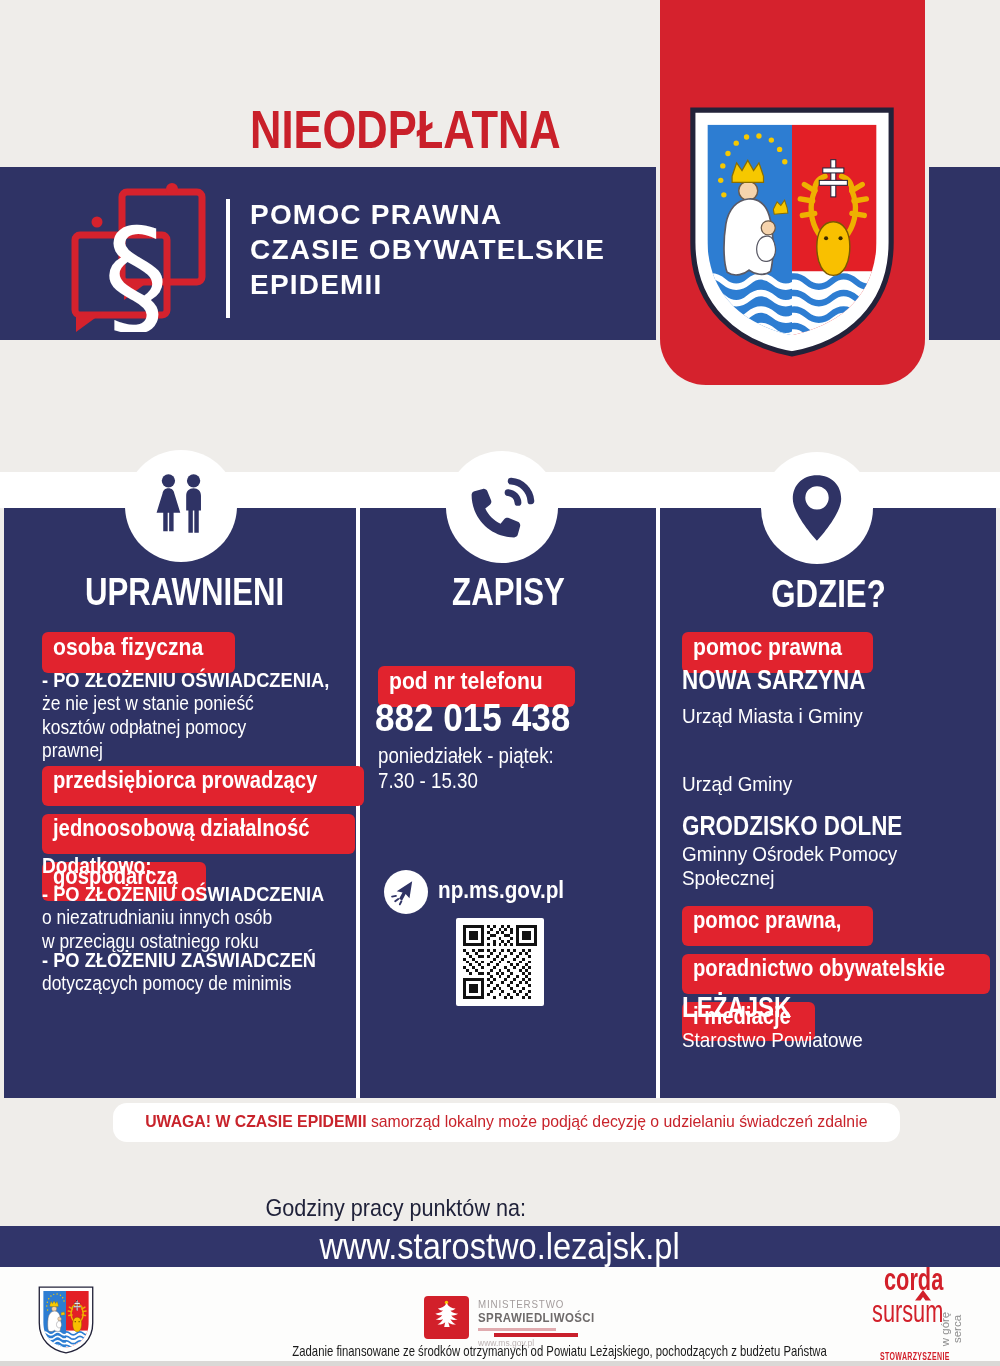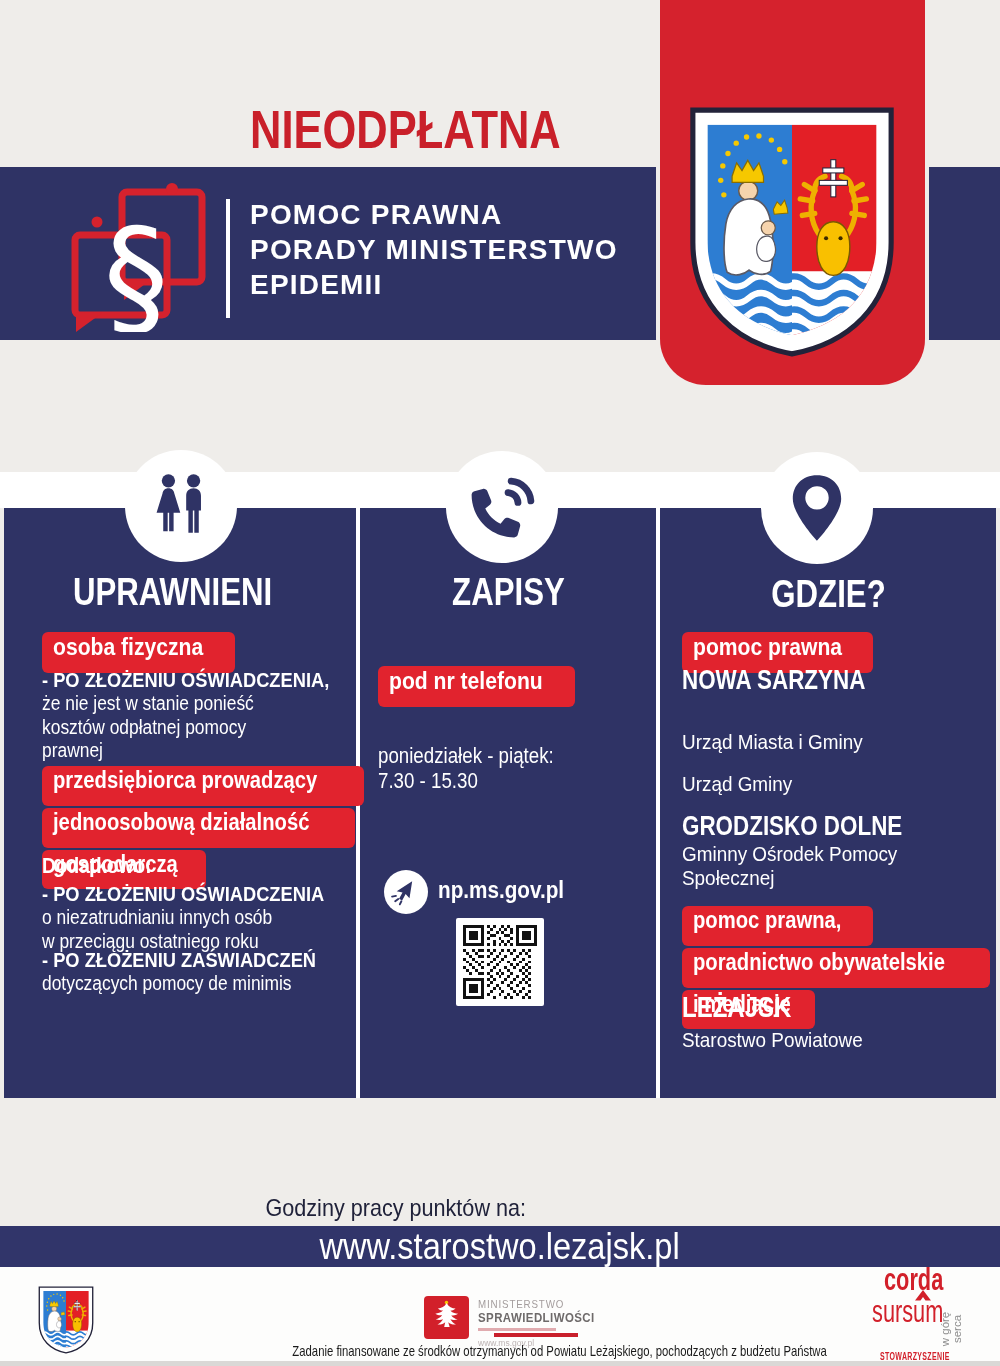--- a/index.html
+++ b/index.html
@@ -24,21 +24,21 @@
 
   
   #white-band{left:0;top:472px;width:1000px;height:36px;background:#ffffff;}
   .panel{top:508px;height:590px;background:#2f3365;}
   #panel-1{left:4px;width:352px;} #panel-2{left:360px;width:296px;} #panel-3{left:660px;width:336px;}
   .sep{top:508px;width:4px;height:590px;background:#fff;}
   .circ{width:112px;height:112px;border-radius:50%;background:#fff;
         display:flex;align-items:center;justify-content:center;}
   .col-title{color:#fff;font-weight:700;font-size:39px;text-align:center;}
   .col-title .cxc{transform:scaleX(.8);}
-  .hl-stack{display:flex;flex-direction:column;align-items:flex-start;gap:2px;}
+  .hl-stack{display:flex;flex-direction:column;align-items:flex-start;gap:8px;}
   .hl{display:inline-block;background:#e1232e;color:#fff;font-weight:700;
       font-size:23px;line-height:1.12;padding:2px 11px 12px;border-radius:6px;white-space:nowrap;}
   .hl .cx{transform:scaleX(.88);}
   .txt-bold{color:#fff;font-weight:700;font-size:21px;line-height:24px;}
   .txt{color:#fff;font-size:20px;line-height:23.5px;}
   .blk{transform:scaleX(.87);transform-origin:left top;white-space:nowrap;}
   .loc-name{color:#fff;font-weight:700;font-size:28px;}
   .loc-name .cx{transform:scaleX(.8);}
   .loc-desc{color:#fff;font-size:21px;line-height:24px;}
   .loc-desc .cx{transform:scaleX(.9);white-space:normal;width:300px;}
@@ -178,21 +178,21 @@
     <polygon points="12,132 12,152 38,133" fill="#d5222d"></polygon>
     <polygon points="60,99 60,120 85,101" fill="#d5222d"></polygon>
     <circle cx="33" cy="42" r="5.5" fill="#d5222d"></circle>
     <circle cx="108" cy="9" r="6" fill="#d5222d"></circle>
     <text x="72" y="142" text-anchor="middle" font-size="130" fill="#ffffff" font-family="'DejaVu Sans', sans-serif">§</text>
   </svg>
 
   <div class="abs" id="band-divider"></div>
   <div class="abs" id="band-text">
     <div>POMOC PRAWNA</div>
-    <div>PORADY MINISTERSTWO</div>
+    <div>CZASIE OBYWATELSKIE</div>
     <div>EPIDEMII</div>
   </div>
 
   <div class="abs" id="red-banner"></div>
   <svg class="abs" id="crest-big" width="210" height="252" viewBox="0 0 100 122">
       <use href="#crest"></use>
     </svg>
 
   <div class="abs" id="white-band"></div>
   <div class="abs panel" id="panel-1"></div>
@@ -219,21 +219,21 @@
         <path d="M58,31 A14,14 0 0 1 71,44"></path>
       </g>
     </svg>
   </div>
   <div class="abs circ" style="left:761px;top:452px">
     <svg width="78" height="78" viewBox="0 0 100 100">
       <path fill="#2f3365" fill-rule="evenodd" d="M50,8 C31,8 19,21 19,38 c0,21 31,54 31,54 s31,-33 31,-54 C81,21 69,8 50,8 z M50,52 a15,15 0 1 1 0,-30 a15,15 0 0 1 0,30 z"></path>
     </svg>
   </div>
 
-  <div class="abs col-title" style="left:0;top:570px;width:346px"><span class="cxc">UPRAWNIENI</span></div>
+  <div class="abs col-title" style="left:12px;top:570px;width:346px"><span class="cxc">UPRAWNIENI</span></div>
   <div class="abs col-title" style="left:360px;top:570px;width:296px"><span class="cxc">ZAPISY</span></div>
   <div class="abs col-title" style="left:660px;top:572px;width:336px"><span class="cxc">GDZIE?</span></div>
 
   <div class="abs" style="left:42px;top:632px">
     <span class="hl" style="font-size:24px"><span class="cx">osoba fizyczna</span></span>
   </div>
   <div class="abs" style="left:42px;top:668px">
     <div class="blk">
       <div class="txt-bold">- PO ZŁOŻENIU OŚWIADCZENIA,</div>
       <div class="txt">że nie jest w stanie ponieść</div>
@@ -258,20 +258,23 @@
   </div>
   <div class="abs" style="left:42px;top:948px">
     <div class="blk">
       <div class="txt-bold">- PO ZŁOŻENIU ZAŚWIADCZEŃ</div>
       <div class="txt">dotyczących pomocy de minimis</div>
     </div>
   </div>
 
   <div class="abs" style="left:378px;top:666px">
     <span class="hl" style="font-size:24px"><span class="cx">pod nr telefonu</span></span>
+  </div>
+  <div class="abs" id="phone-number">
+    <span class="cx">882 015 438</span>
   </div>
   <div class="abs" id="hours">
     <div class="blk">
       <div class="txt" style="font-size:21.5px;line-height:25px">poniedziałek - piątek:</div>
       <div class="txt" style="font-size:21.5px;line-height:25px">7.30 - 15.30</div>
     </div>
   </div>
   <div class="abs" id="np-circle">
     <svg width="34" height="34" viewBox="0 0 44 44">
       <path fill="#2f3365" d="M30,8 l-3.5,22 -5,-5.5 -4.5,8.5 -4,-2.2 4.5,-8.3 -7.5,-1.5 z"></path>
@@ -309,21 +312,21 @@
       </g>
     </svg>
   </div>
 
   <div class="abs" style="left:682px;top:632px">
     <span class="hl" style="font-size:24px"><span class="cx">pomoc prawna</span></span>
   </div>
   <div class="abs" style="left:682px;top:664px">
     <div class="loc-name"><span class="cx">NOWA SARZYNA</span></div>
   </div>
-  <div class="abs" style="left:682px;top:730px">
+  <div class="abs" style="left:682px;top:704px">
     <div class="loc-desc"><span class="cx">Urząd Miasta i Gminy</span></div>
   </div>
   <div class="abs" style="left:682px;top:772px">
     <div class="loc-desc"><span class="cx">Urząd Gminy</span></div>
   </div>
   <div class="abs" style="left:682px;top:810px">
     <div class="loc-name"><span class="cx">GRODZISKO DOLNE</span></div>
   </div>
   <div class="abs" style="left:682px;top:842px;width:280px">
     <div class="loc-desc"><span class="cx">Gminny Ośrodek Pomocy Społecznej</span></div>
@@ -333,20 +336,23 @@
     <span class="hl"><span class="cx">poradnictwo obywatelskie</span></span>
     <span class="hl"><span class="cx">i mediacje</span></span>
   </div>
   <div class="abs" style="left:682px;top:990px">
     <div class="loc-name" style="font-size:30px"><span class="cx">LEŻAJSK</span></div>
   </div>
   <div class="abs" style="left:682px;top:1028px">
     <div class="loc-desc"><span class="cx">Starostwo Powiatowe</span></div>
   </div>
 
+  <div class="abs" id="notice">
+    <span class="cxc"><b>UWAGA! W CZASIE EPIDEMII</b><span> samorząd lokalny może podjąć decyzję o udzielaniu świadczeń zdalnie</span></span>
+  </div>
 
   <div class="abs" id="hours-note"><span class="cxc">Godziny pracy punktów na:</span></div>
   <div class="abs" id="url-bar"><span class="cxc">www.starostwo.lezajsk.pl</span></div>
 
   <div class="abs" id="footer"></div>
   <svg class="abs" id="crest-small" width="56" height="68" viewBox="0 0 100 122">
       <use href="#crest"></use>
     </svg>
 
   <div class="abs" id="eagle-box">

